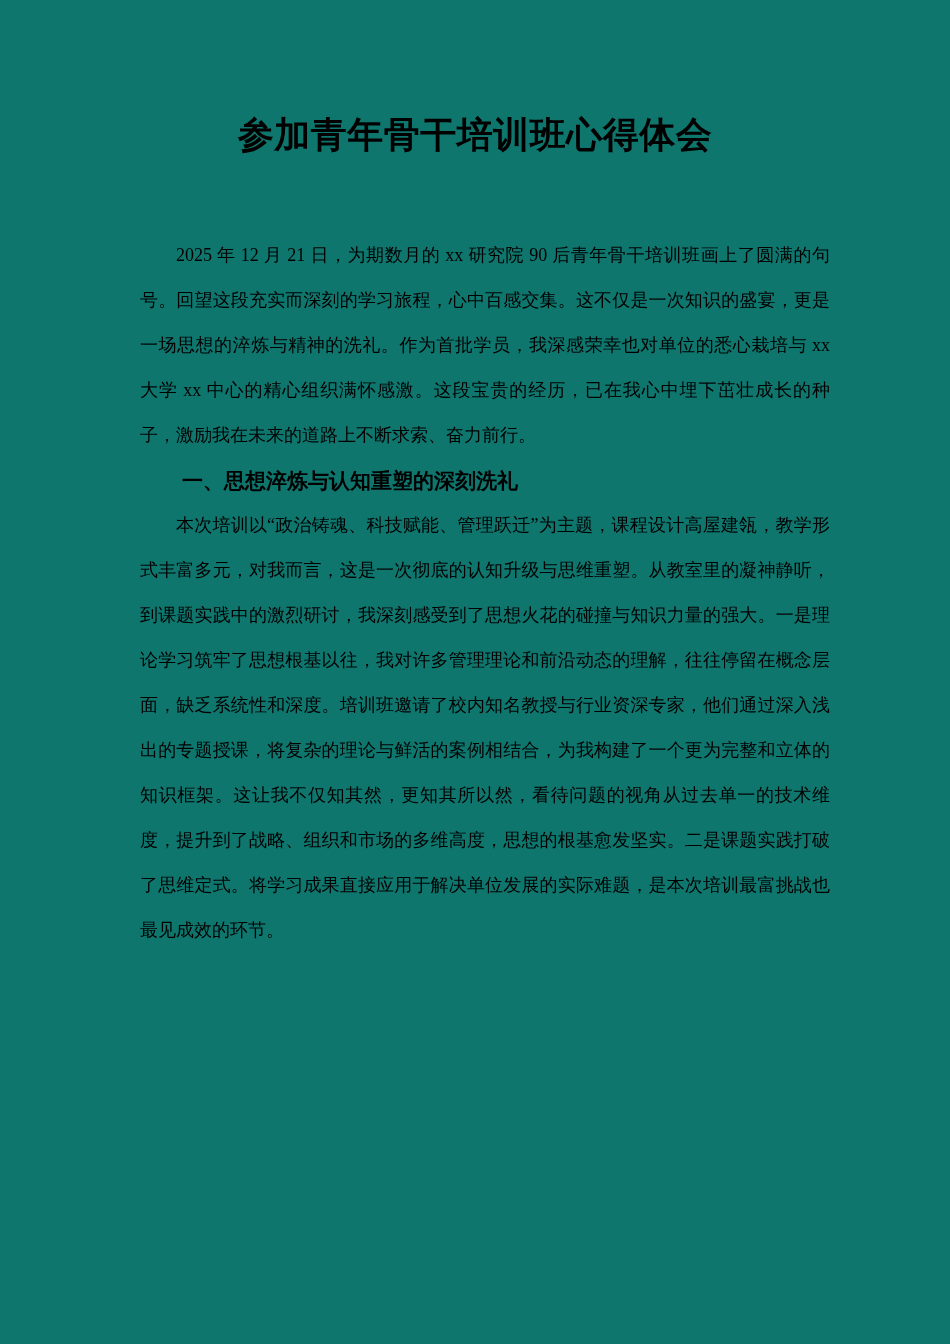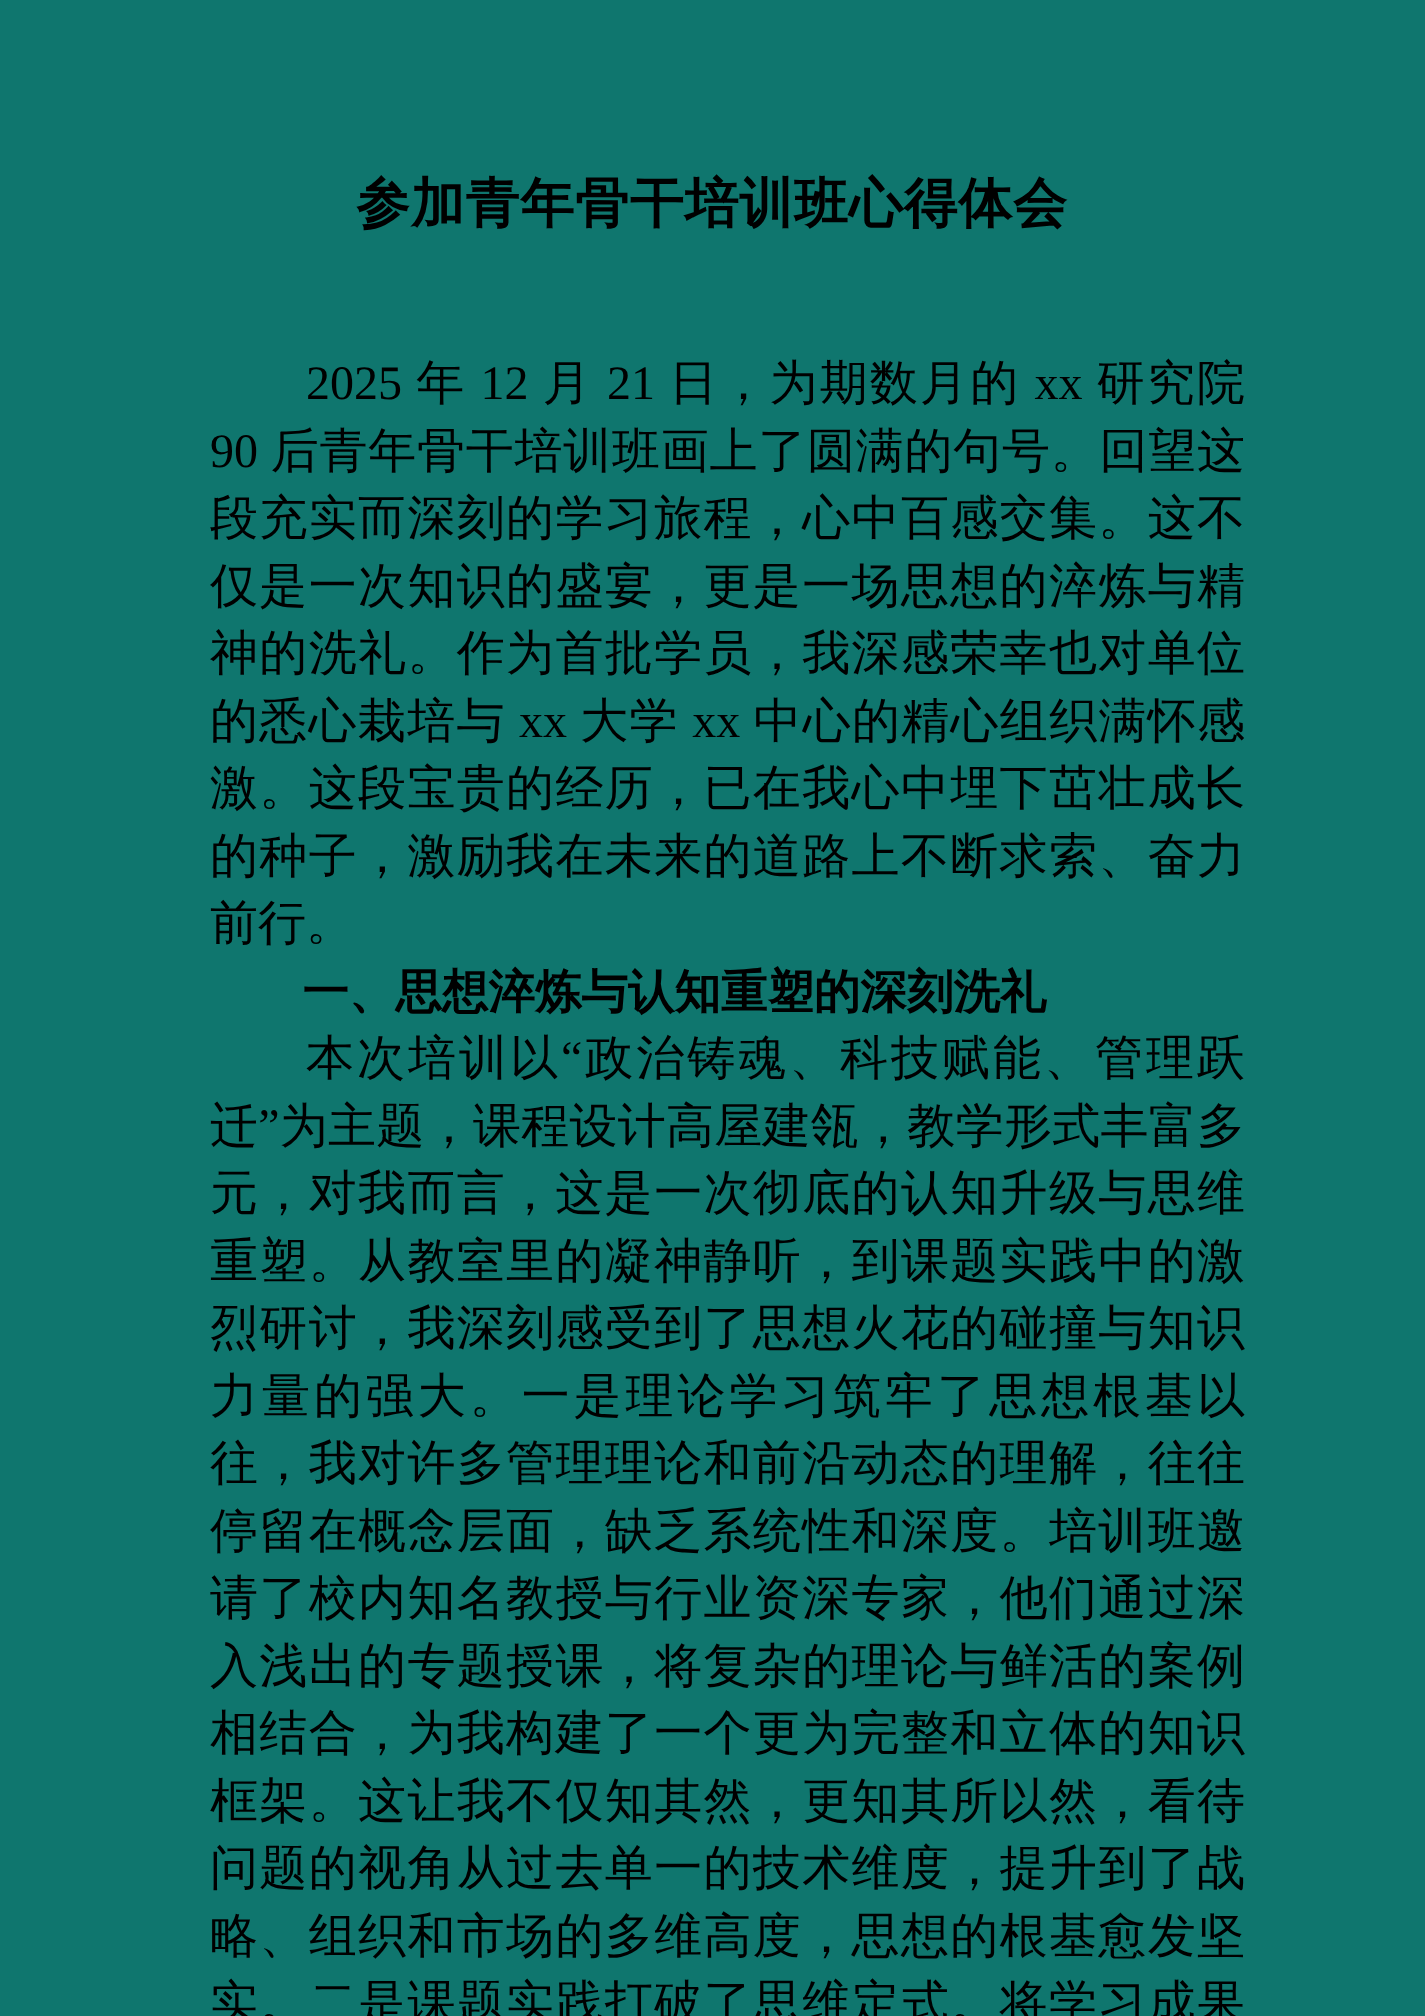--- a/index.html
+++ b/index.html
@@ -26,35 +26,35 @@
     font-family: "Liberation Serif", "DejaVu Serif", serif;
     font-weight: bold;
     font-size: 36px;
     line-height: 50px;
     letter-spacing: 0.5px;
   }
   .body-para {
     width: 690px;
     margin: 0 120px 0 140px;
     font-family: "Liberation Serif", "DejaVu Serif", serif;
-    font-size: 32px;
+    font-size: 18px;
     line-height: 45px;
     text-align: justify;
     text-justify: inter-ideograph;
     text-indent: 2em;
   }
   .para-intro {
     margin-top: 73px;
   }
   .section-heading {
     width: 690px;
     margin: 0 120px 0 140px;
     font-family: "Liberation Sans", "DejaVu Sans", sans-serif;
     font-weight: bold;
-    font-size: 31px;
+    font-size: 21px;
     line-height: 45px;
     text-indent: 2em;
     text-align: left;
   }
 </style>
 </head>
 <body>
 
 <div class="page">
   <h1 class="doc-title">参加青年骨干培训班心得体会</h1>

